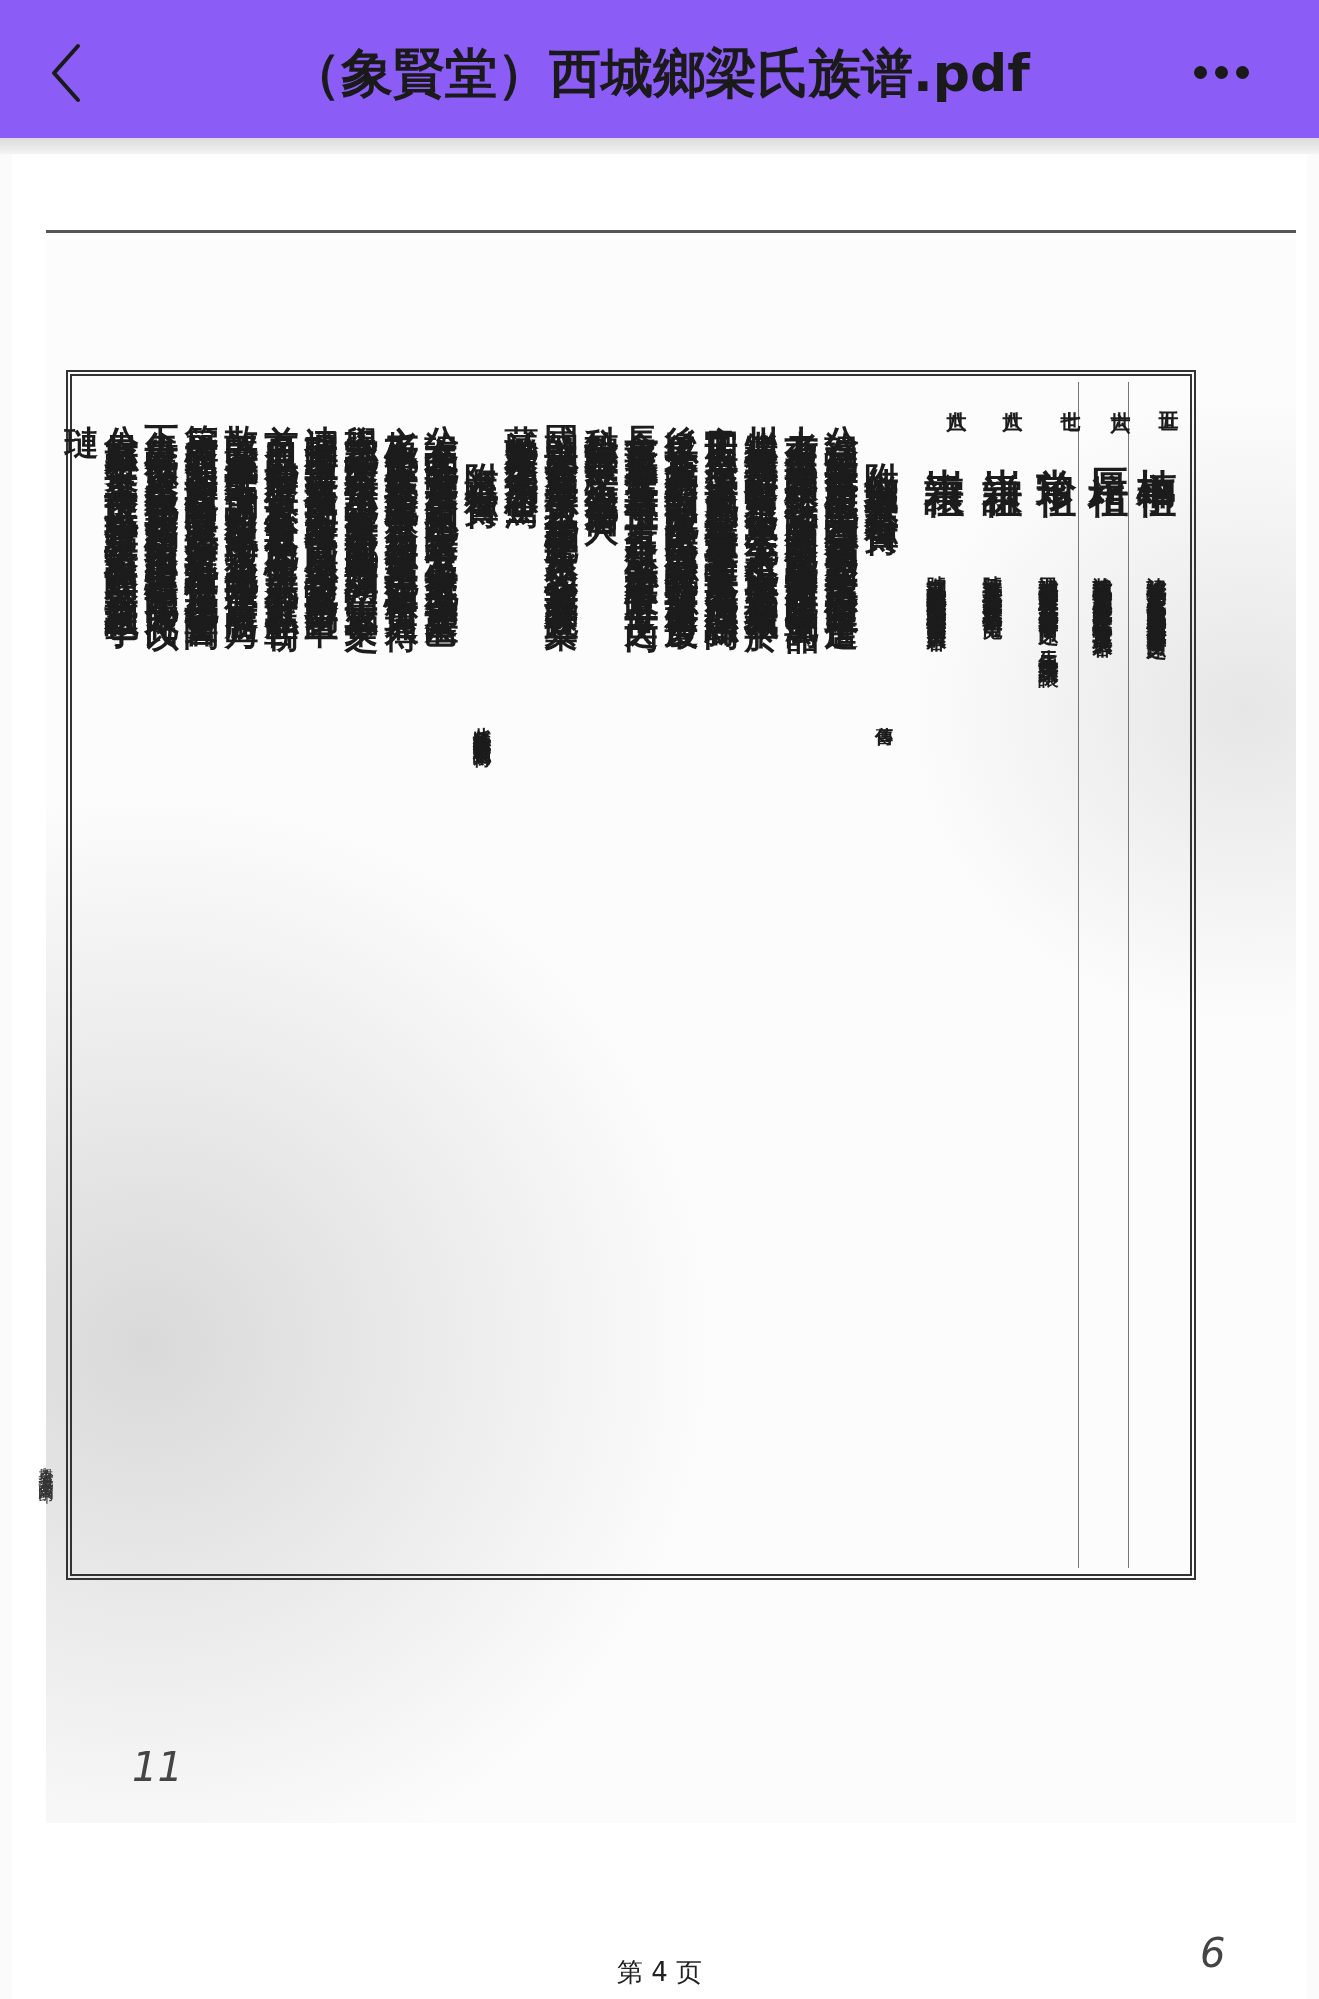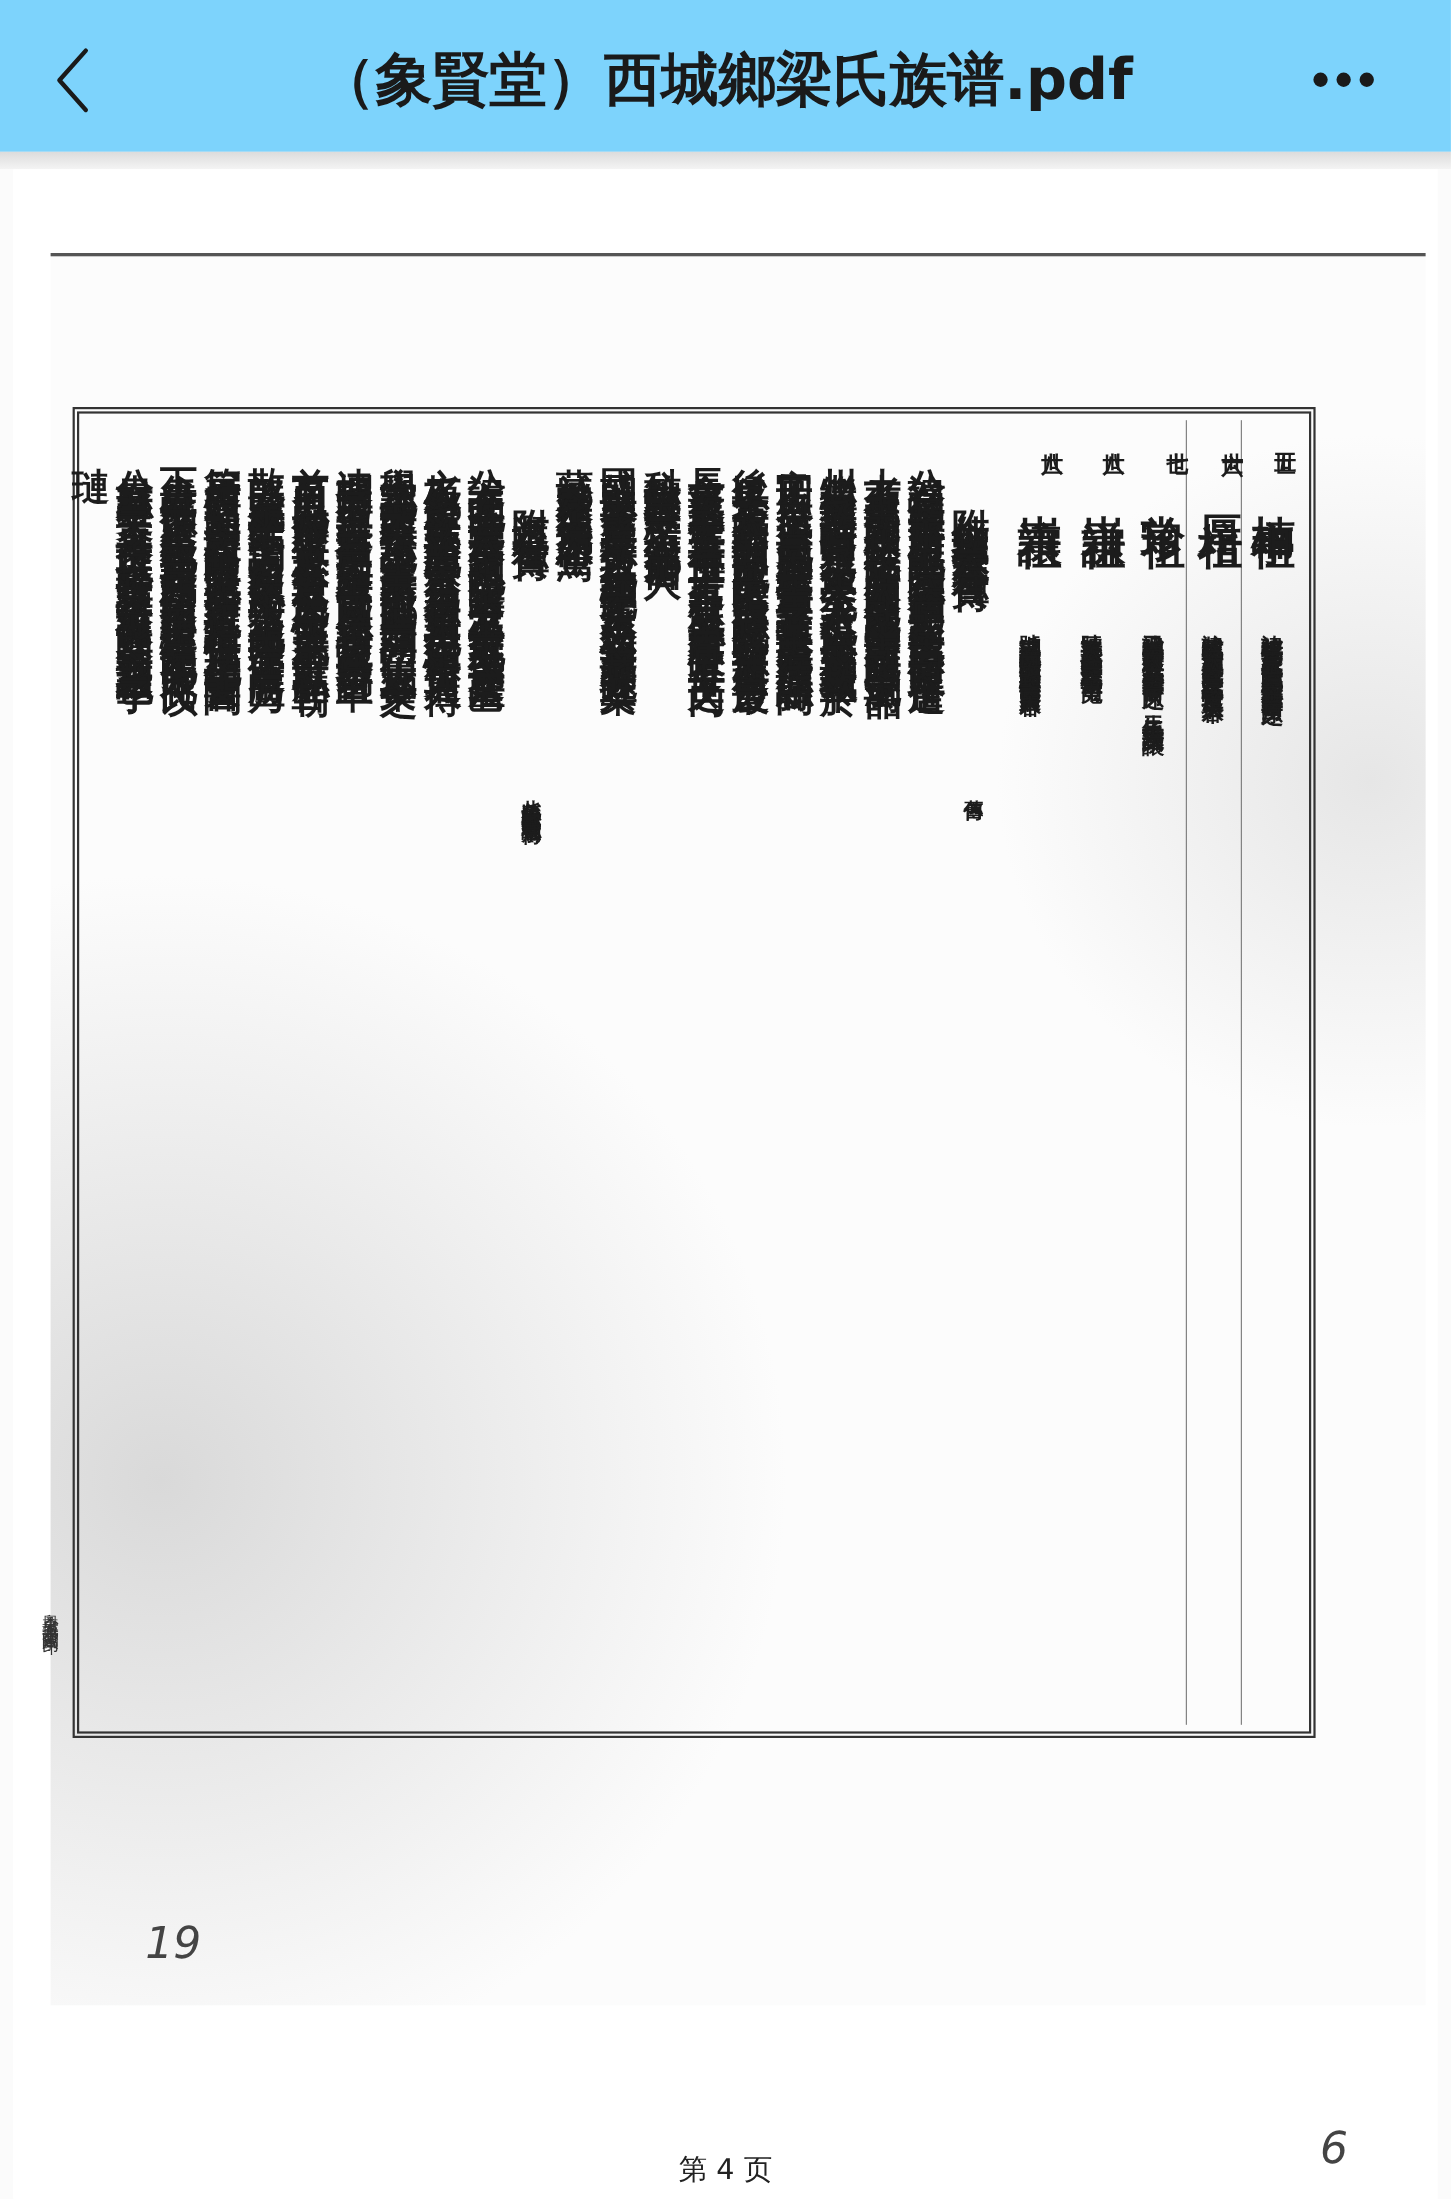--- a/index.html
+++ b/index.html
@@ -1,17 +1,17 @@
 <!DOCTYPE html>
 <html><head>
 <meta charset="utf-8">
 <style>
   html,body{margin:0;padding:0;}
   body{width:1319px;height:1999px;background:#ffffff;overflow:hidden;position:relative;font-family:"DejaVu Sans","Liberation Sans",sans-serif;}
-  .topbar{position:absolute;left:0;top:0;width:1319px;height:138px;background:#7dd3fc;}
+  .topbar{position:absolute;left:0;top:0;width:1319px;height:138px;background:#8b5cf6;}
   .topbar-shadow{position:absolute;left:0;top:138px;width:1319px;height:16px;background:linear-gradient(#dcdcdc,#f4f4f4);}
   .back-btn{position:absolute;left:44px;top:38px;width:50px;height:70px;cursor:pointer;}
   .title{position:absolute;left:0;right:0;top:40px;text-align:center;font-size:52px;font-weight:bold;color:#1a1a1a;letter-spacing:0px;line-height:66px;}
   .more-btn{position:absolute;left:1190px;top:58px;width:80px;height:30px;cursor:pointer;}
   .more-btn span{display:inline-block;width:13px;height:13px;border-radius:50%;background:#1a1a1a;margin:8px 4px;}
   .viewer{position:absolute;left:0;top:154px;width:1319px;height:1845px;background:#fbfbfb;}
   .page{position:absolute;left:12px;top:0;width:1295px;height:1845px;background:#ffffff;}
   .scan-sheet{position:absolute;left:46px;top:230px;width:1250px;height:1590px;
     background:radial-gradient(ellipse at 8% 70%, #d9d9d9 0%, rgba(255,255,255,0) 35%),
                radial-gradient(ellipse at 96% 30%, #e6e6e6 0%, rgba(255,255,255,0) 20%), #fcfcfc;
@@ -98,16 +98,16 @@
     <div class="col body-col" style="left:184px;">首名而以毛白知傳臚公生平忠於君孝於親友於兄弟而介性天成尤不喜干以私歷官朝</div>
     <div class="col body-col" style="left:144px;">散郎監左藏庫垂十餘年不調處之自如後以年踰六十遂上疏乞歸即于舍傍選一勝區乃</div>
     <div class="col body-col" style="left:104px;">築層樓題曰迎翠朝夕與賓客觴咏其中以將老焉所著有程論楷模行世卒祀儒學寶書閣</div>
     <div class="col body-col" style="left:64px;">下每歲邑候以仲丁舉祭後祀鄉賢初葬四馬頭白象捲胡形繼遷板石嶺元配孺人花氏以</div>
     <div class="col body-col" style="left:24px;">公貴封縣君丈夫子三人長子璉以子梓貴贈評事次子瑜有保障功皆公義方之訓也季子</div>
     <div class="col body-col" style="left:-16px;">璉</div>
   </div>
 </div>
 
 <div class="margin-mark" style="left:36px;top:1455px;">粵東省城十八甫文會閣承印</div>
-<div class="handwrite" style="left:132px;top:1744px;font-size:40px;">19</div>
+<div class="handwrite" style="left:132px;top:1744px;font-size:40px;">11</div>
 <div class="handwrite" style="left:1200px;top:1930px;font-size:40px;">6</div>
 
 <div class="page-indicator">第 4 页</div>
 
 </body></html>

